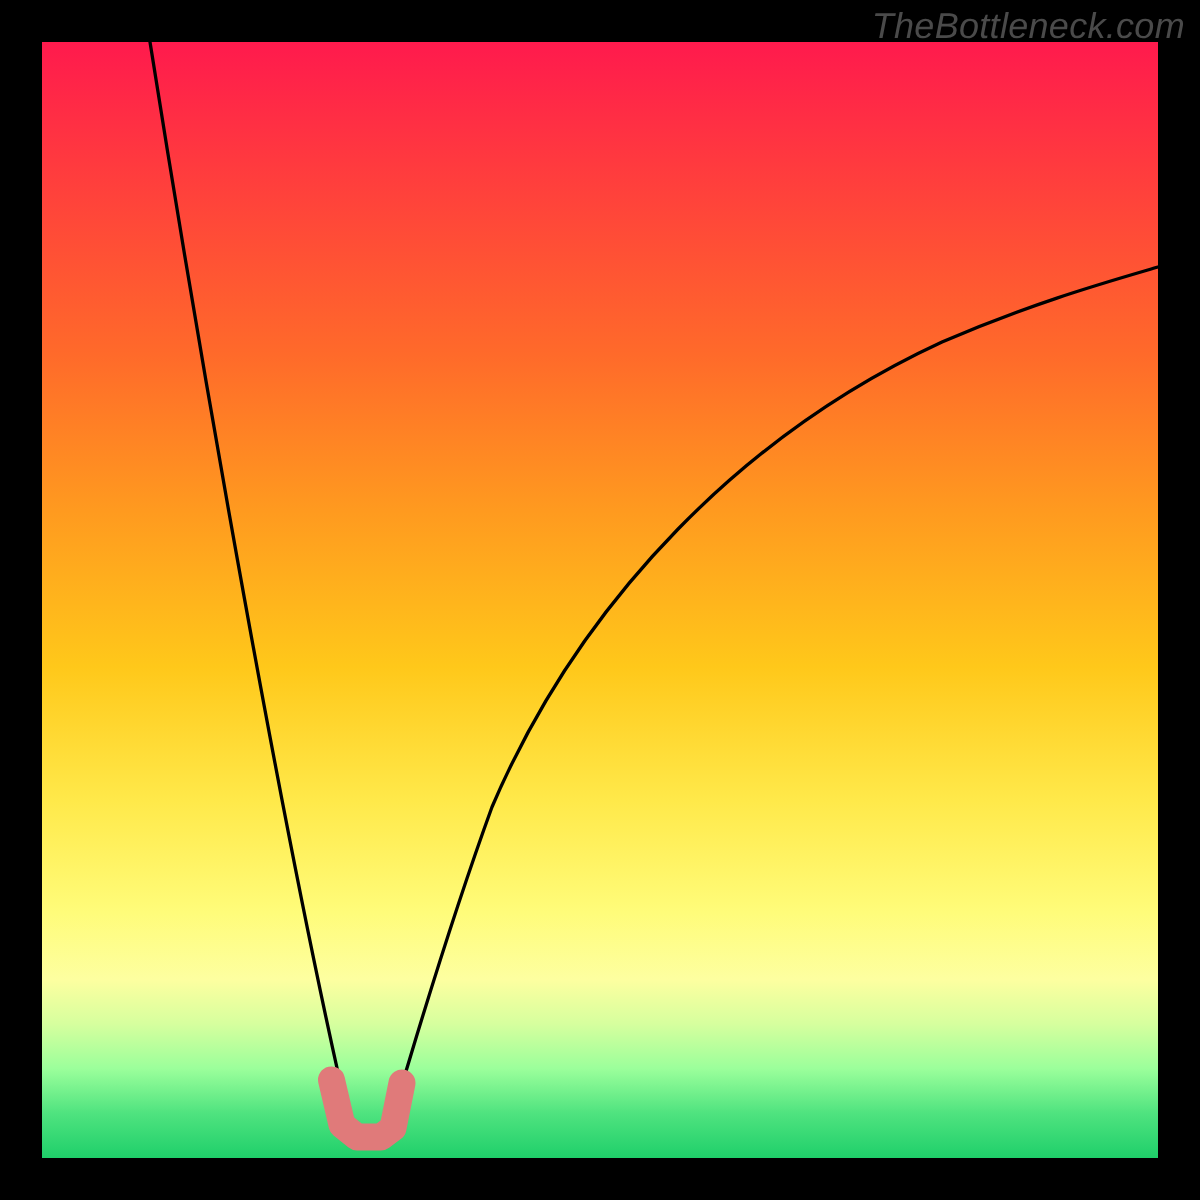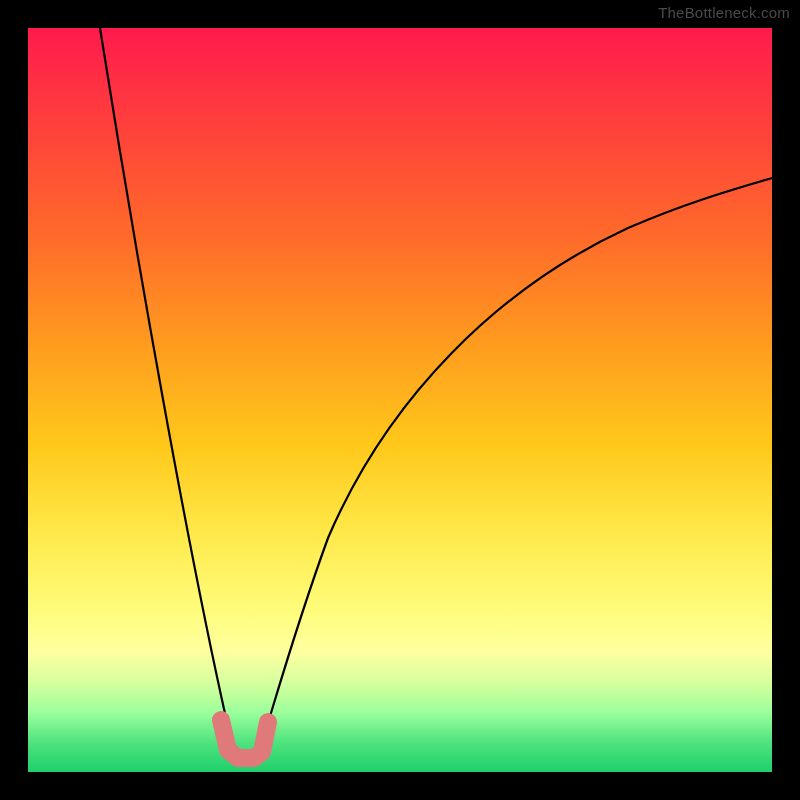--- a/index.html
+++ b/index.html
@@ -30,25 +30,26 @@
       #9bff9b 92%,
       #4fe37f 96%,
       #1fcf6a 100%
     );
   }
   .watermark {
     position: absolute;
     top: 4px;
     right: 10px;
     color: #4a4a4a;
-    font-size: 15px;
+    font-size: 24px;
     font-weight: 500;
     letter-spacing: 0.2px;
     z-index: 5;
     user-select: none;
+    font-style: italic;
   }
   svg.curves {
     position: absolute;
     left: 0;
     top: 0;
     width: 744px;
     height: 744px;
     overflow: visible;
   }
   .curve {

